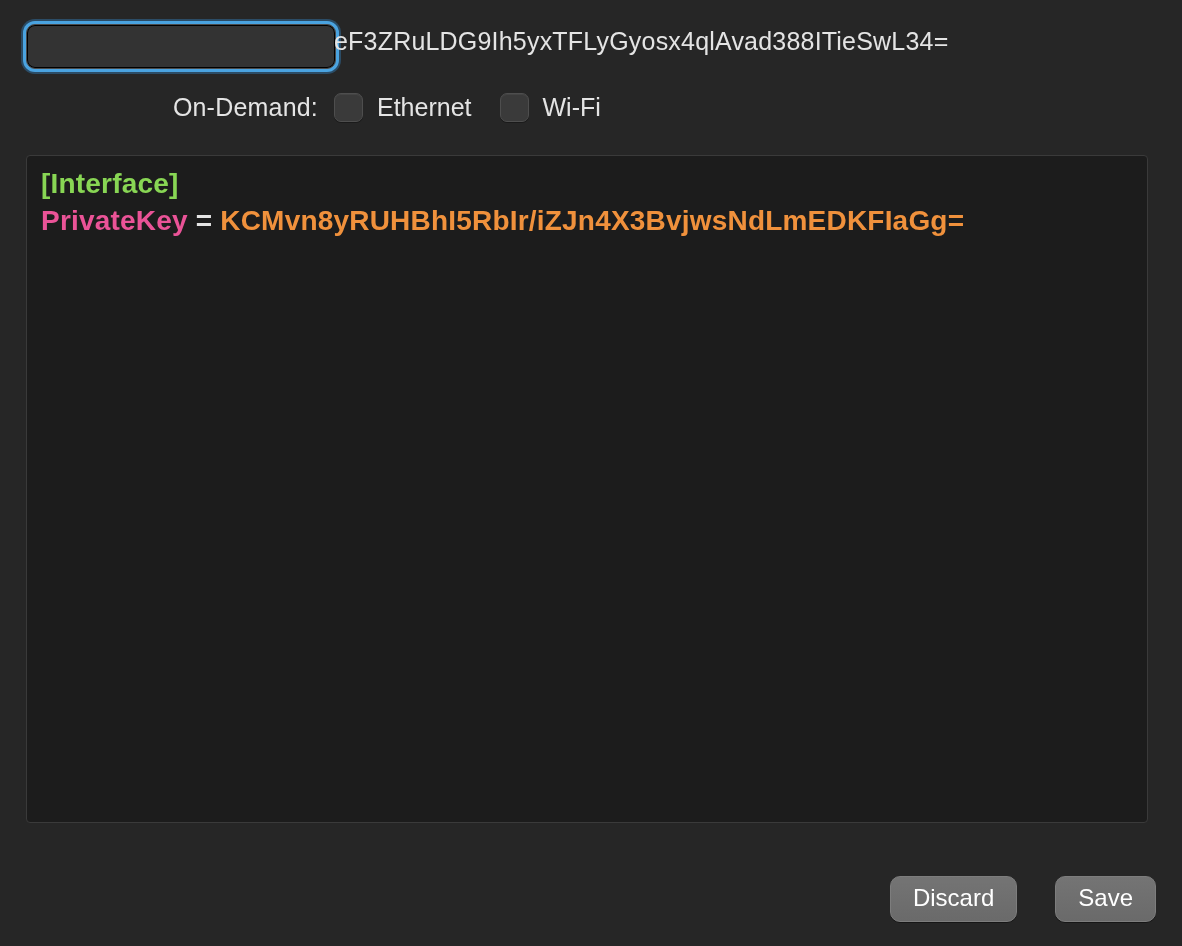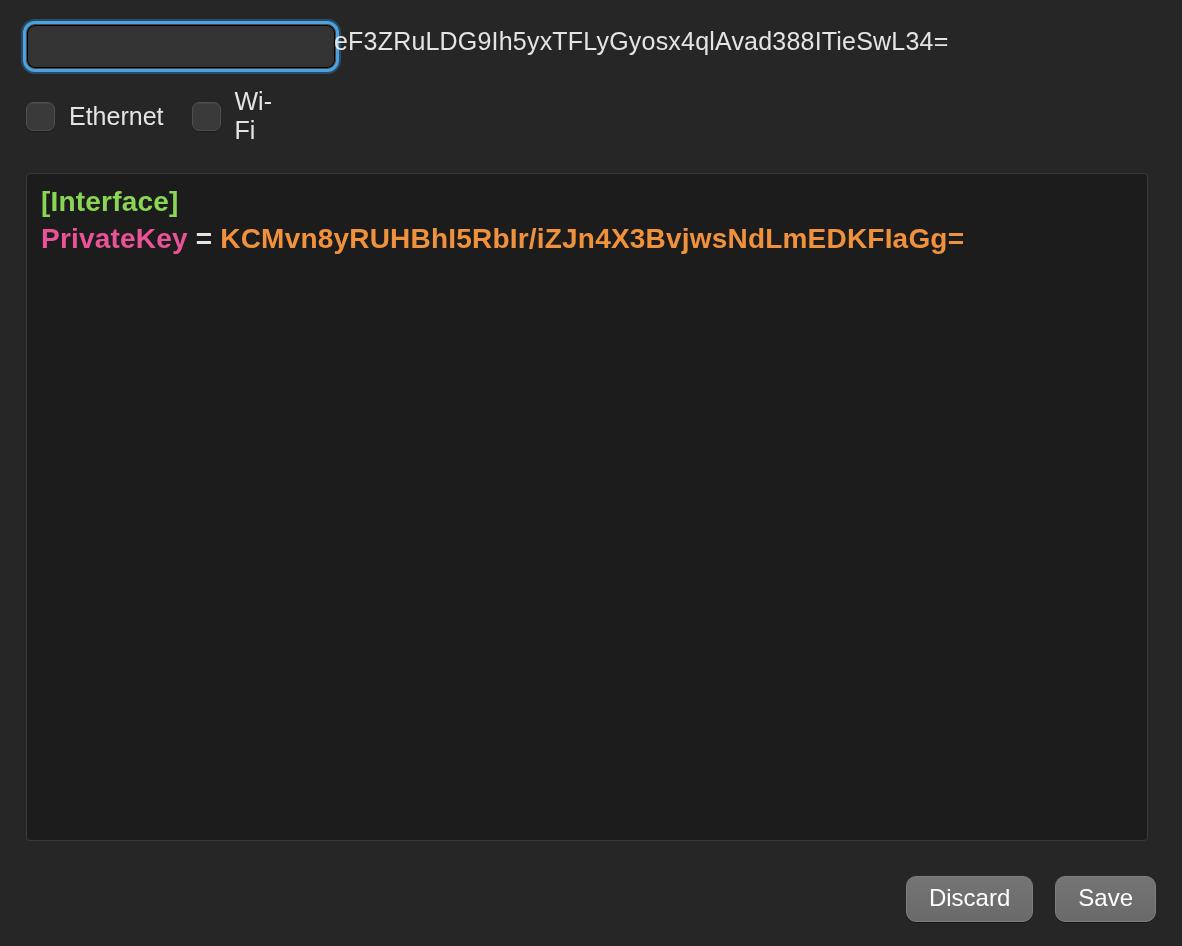--- a/index.html
+++ b/index.html
@@ -140,37 +140,39 @@
     min-width: 100px;
     padding: 7px 22px 9px 22px;
     border-radius: 10px;
     background: linear-gradient(var(--btn-bg-hi), var(--btn-bg));
     border: 1px solid var(--btn-border);
     color: #fff;
     font-size: 24px;
     font-weight: 400;
     cursor: pointer;
     box-shadow: 0 1px 0 rgba(0,0,0,0.4);
+    margin-left: 16px;
   }
 </style>
 </head>
 <body>
 
 <div class="sheet">
 
   <div class="form">
 
     <div class="form-field">
       <input type="text" class="text-input" value="" style="">
     </div>
 
     <div class="form-field">
       <span class="static-value">eF3ZRuLDG9Ih5yxTFLyGyosx4qlAvad388ITieSwL34=</span>
     </div>
 
+    <div class="form-label">On-Demand:</div>
     <div class="form-field">
       <span class="cb-wrap">
         <input type="checkbox" class="checkbox" style="">
         <span class="cb-label">Ethernet</span>
       </span>
       <span class="cb-wrap">
         <input type="checkbox" class="checkbox" style="">
         <span class="cb-label">Wi-Fi</span>
       </span>
     </div>

